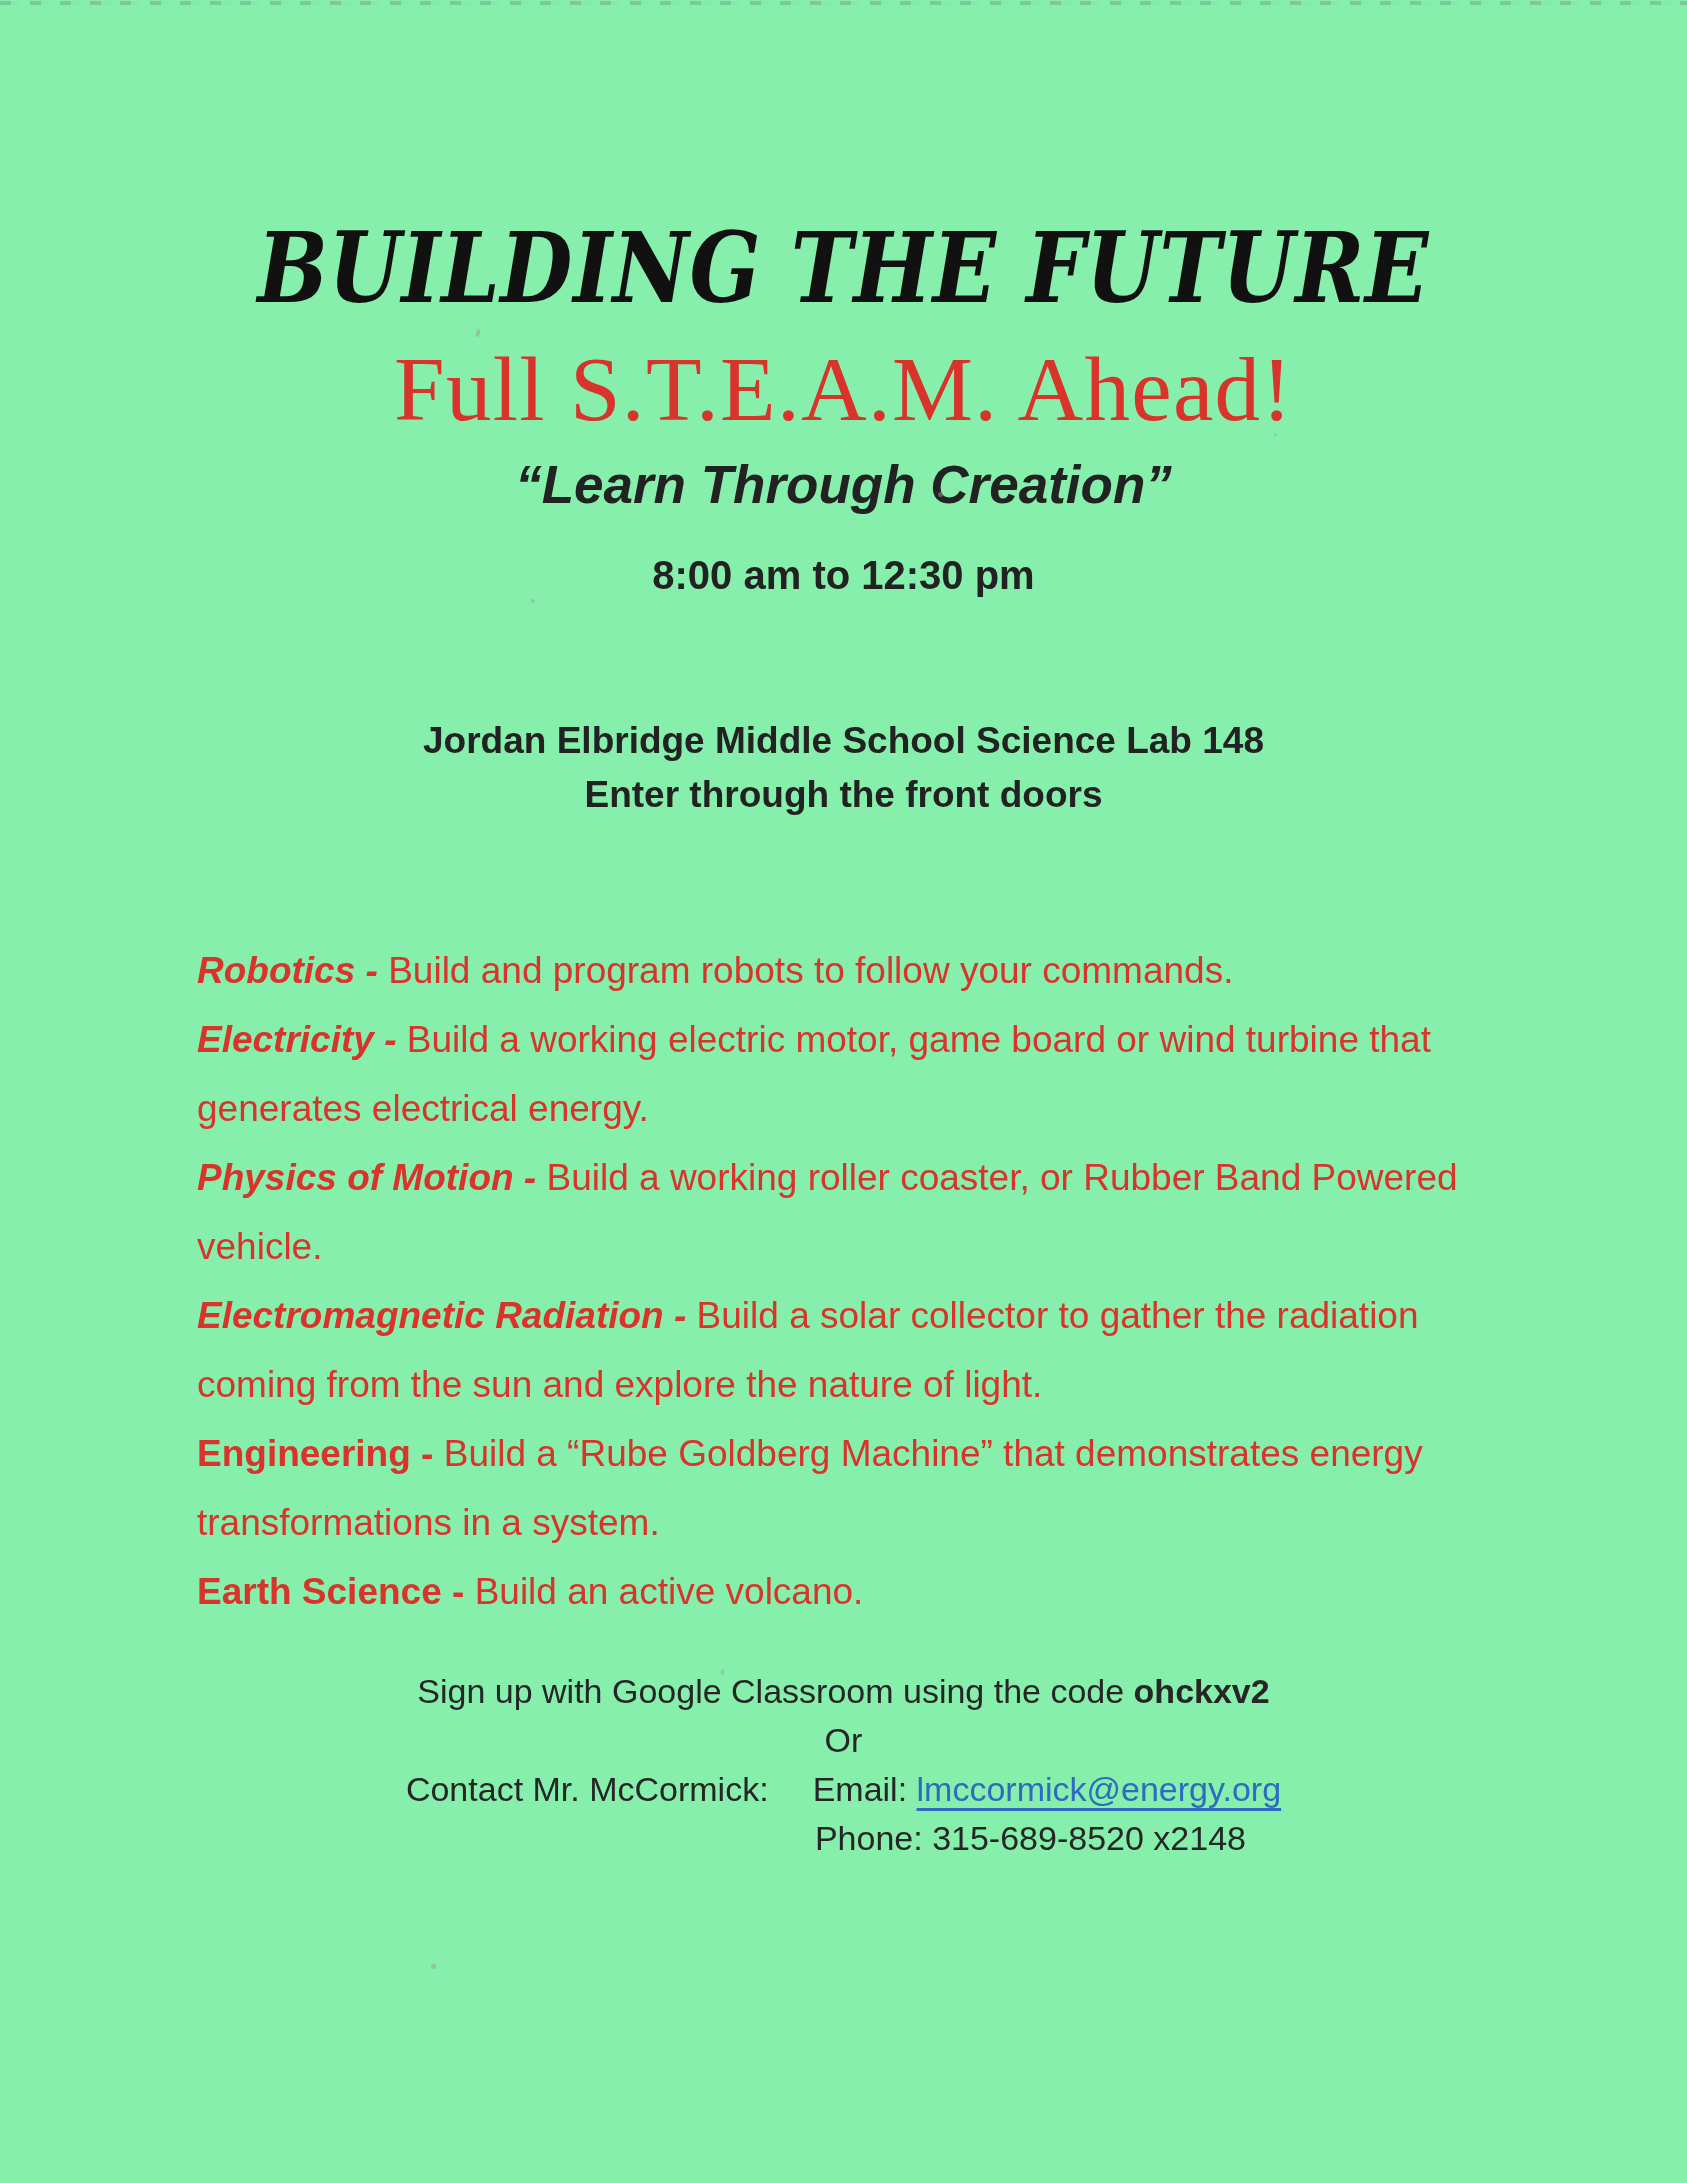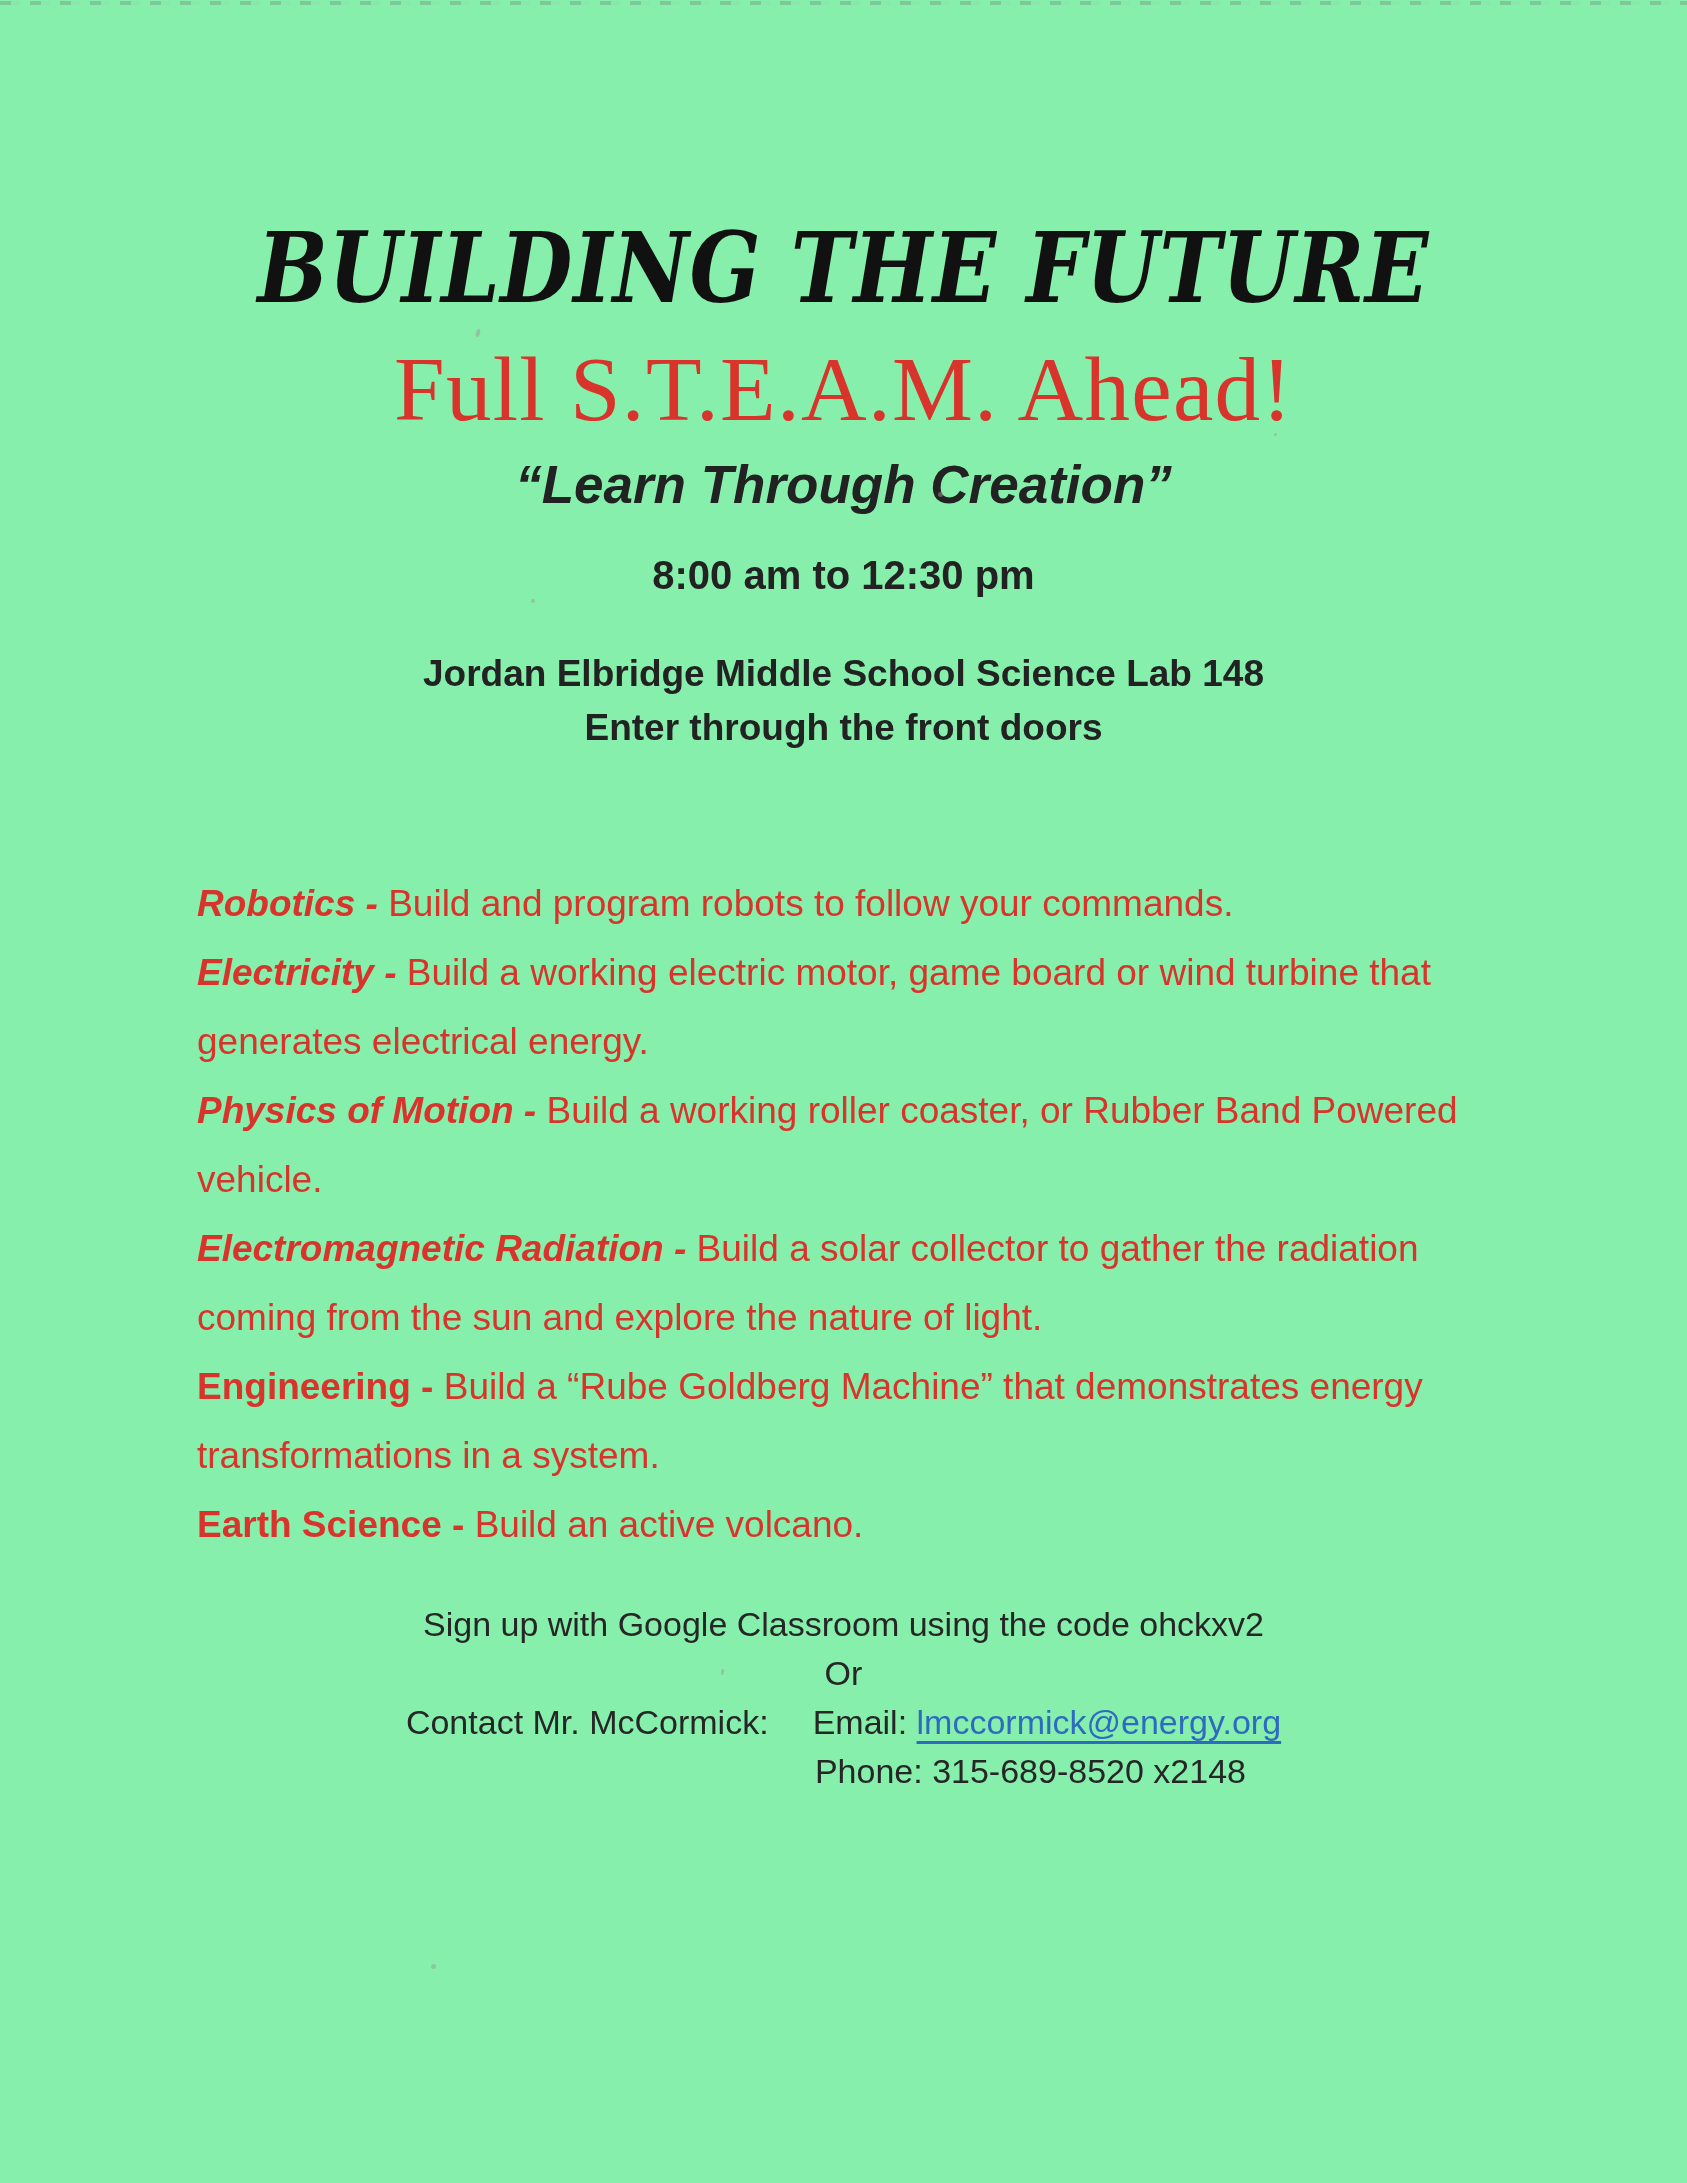--- a/index.html
+++ b/index.html
@@ -54,39 +54,39 @@
   .date-line{
     margin-top:74px;line-height:61px;
     font-weight:bold;font-size:50px;color:#222;
   }
   .date-line sup{font-size:58%;vertical-align:14.6px;line-height:0;}
   .time-line{
     margin-top:34px;line-height:48px;
     font-weight:bold;font-size:40px;color:#222;
   }
   .loc-block{
-    margin-top:48px;
+    margin-top:115px;
     font-weight:bold;font-size:37px;color:#222;
     line-height:54px;
   }
   .activities{
     margin:114px 218px 0 197px;
     width:1277px;
     font-size:37px;color:#d9342b;
     line-height:69px;
   }
   .activities p{margin:0;}
   .term{font-weight:bold;}
   .term.it{font-style:italic;}
   .signup{
     margin-top:41px;
     font-size:34px;color:#262626;
     line-height:49px;
   }
-  .signup .code{font-weight:normal;}
+  .signup .code{font-weight:bold;}
   .contact-block{display:inline-block;text-align:left;}
   .contact-gap{display:inline-block;width:44px;}
   .contact-row2{padding-left:409px;}
   .email-link{
     color:#2e6bc0;text-decoration:underline;
     text-decoration-thickness:2.6px;text-underline-offset:6.6px;
     cursor:pointer;
   }
   .closing{
     margin-top:56px;

